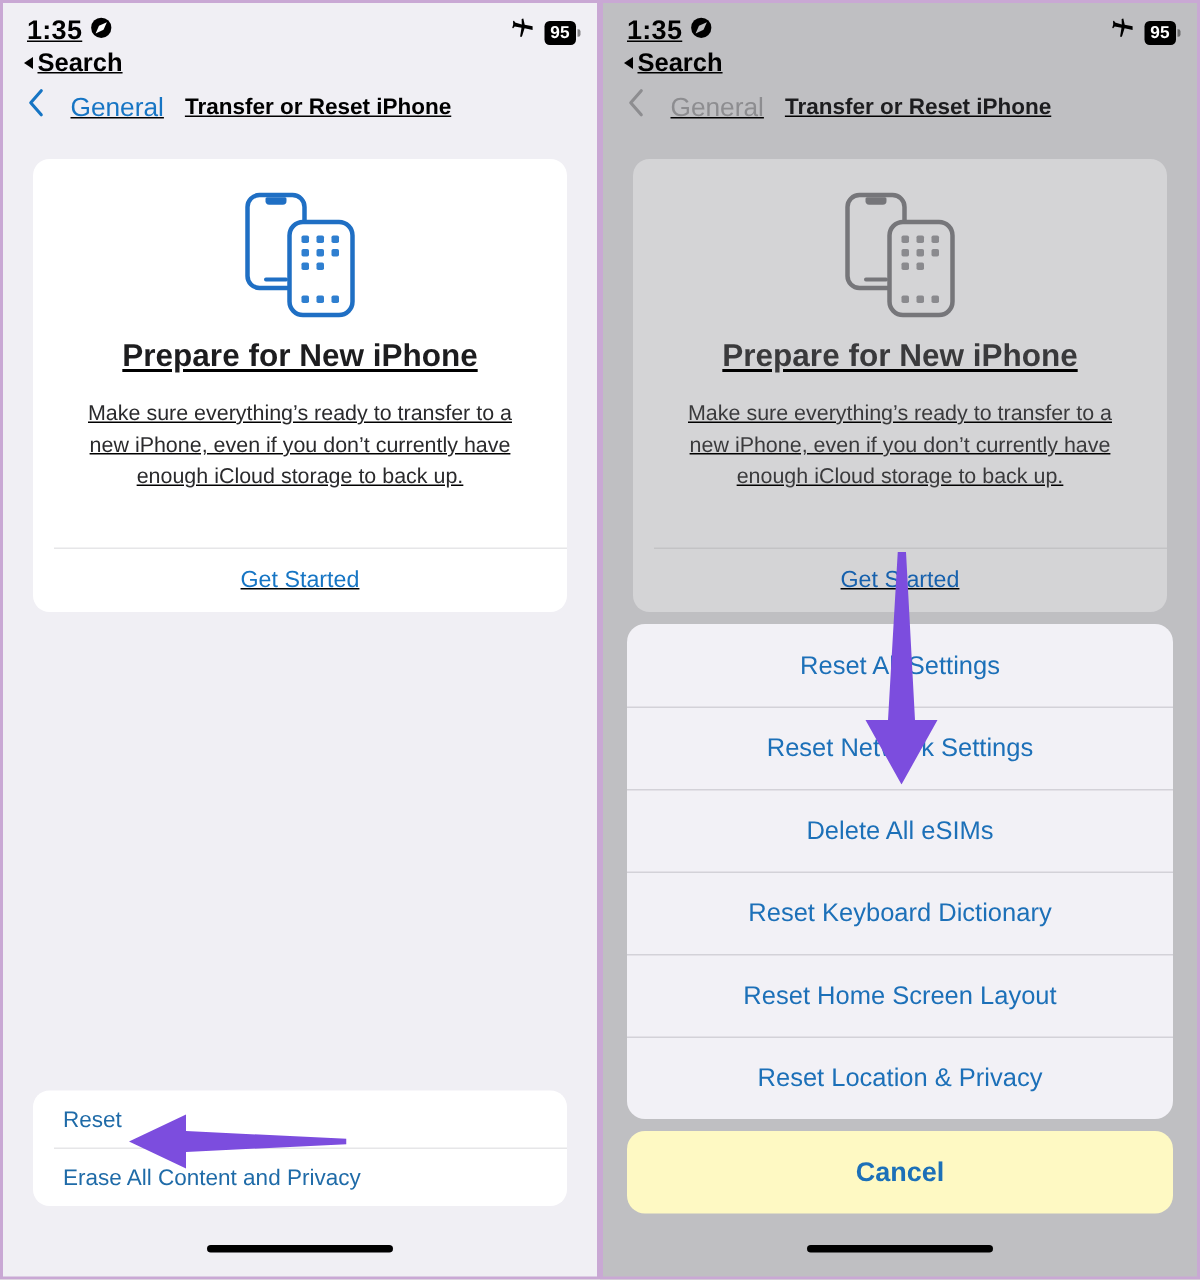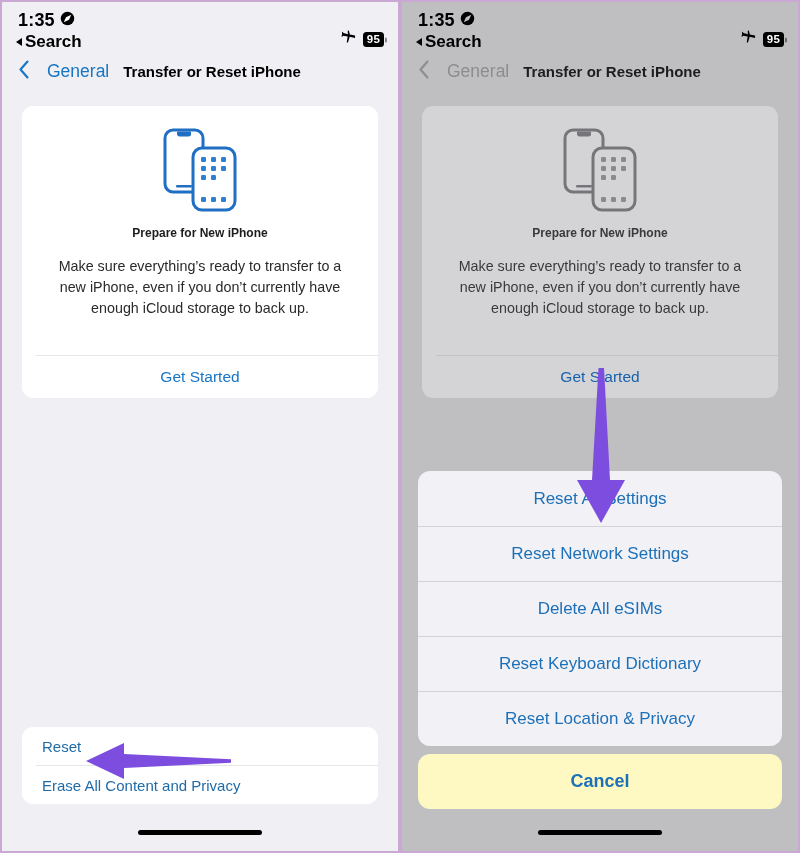--- a/index.html
+++ b/index.html
@@ -28,20 +28,21 @@
     border: 2px solid #c9a8d4;
     overflow: hidden;
   }
   .panel-left  { background: #f0eff4; }
   .panel-right { background: #bfbfc2; }
 
   .screen {
     position: absolute;
     inset: 2px;
     overflow: hidden;
+    text-decoration: underline;
   }
 
   
   .statusbar {
     height: 46px;
     position: relative;
     padding: 6px 14px 0 14px;
   }
   .sb-time {
     font-size: 18px;
@@ -65,21 +66,21 @@
   }
   .tri-left {
     width: 0; height: 0;
     border-top: 4.5px solid transparent;
     border-bottom: 4.5px solid transparent;
     border-right: 6px solid #000;
     display: block;
   }
   .sb-right {
     position: absolute;
-    top: 26px;
+    top: 8px;
     right: 12px;
     display: flex;
     align-items: center;
     gap: 7px;
   }
   .batt {
     background: #000;
     color: #fff;
     font-size: 11.5px;
     font-weight: bold;
@@ -140,21 +141,21 @@
   .prepare-body {
     padding: 22px 26px 20px 26px;
     text-align: center;
   }
   .phone-art {
     display: flex;
     justify-content: center;
     margin-bottom: 14px;
   }
   .prepare-title {
-    font-size: 12px;
+    font-size: 21px;
     font-weight: bold;
     color: #1d1d1f;
     margin-bottom: 11px;
   }
   .prepare-desc {
     font-size: 14.3px;
     color: #2a2a2c;
     line-height: 1.47;
     max-width: 310px;
     margin: 16px auto;
@@ -435,20 +436,21 @@
       </div>
 
       <div class="ghost-reset">Reset</div>
 
       <div class="sheet-wrap">
         <div class="sheet-group">
           <div class="sheet-row">Reset All Settings</div>
           <div class="sheet-row">Reset Network Settings</div>
           <div class="sheet-row">Delete All eSIMs</div>
           <div class="sheet-row">Reset Keyboard Dictionary</div>
+          <div class="sheet-row">Reset Home Screen Layout</div>
           <div class="sheet-row">Reset Location &amp; Privacy</div>
         </div>
         <div class="sheet-cancel">Cancel</div>
       </div>
 
       <div class="home-bar"></div>
     </div>
   </div>
 
   <div class="arrow-left-annot">

